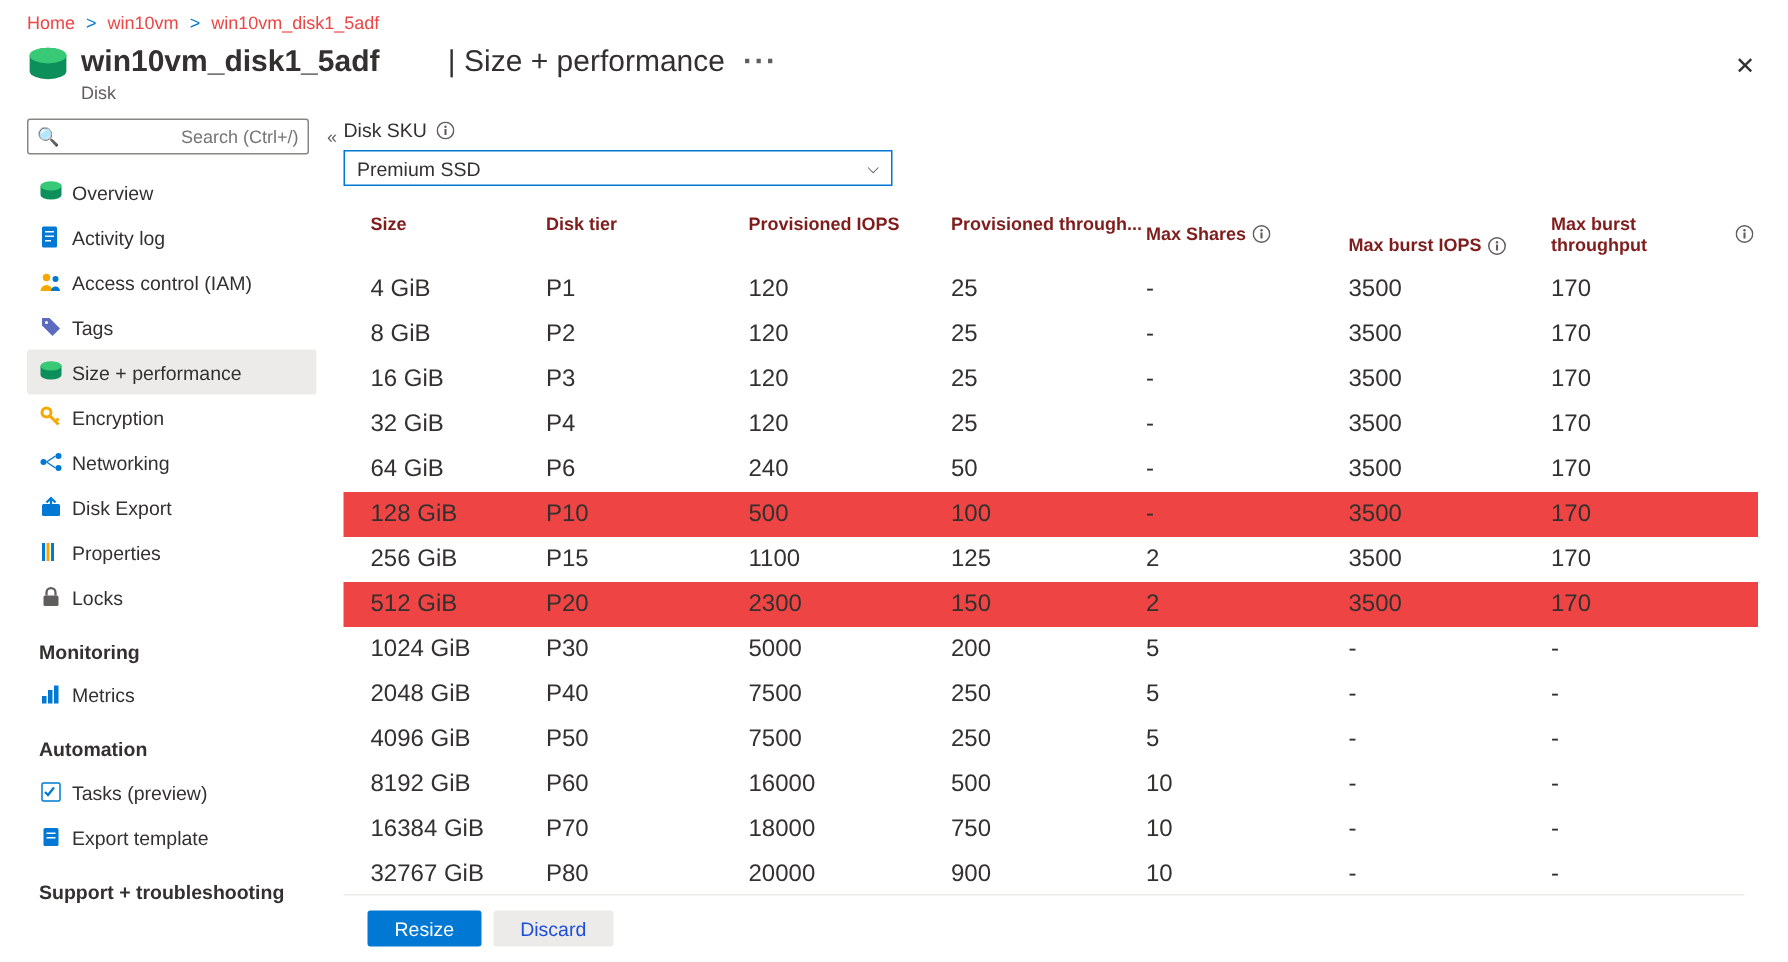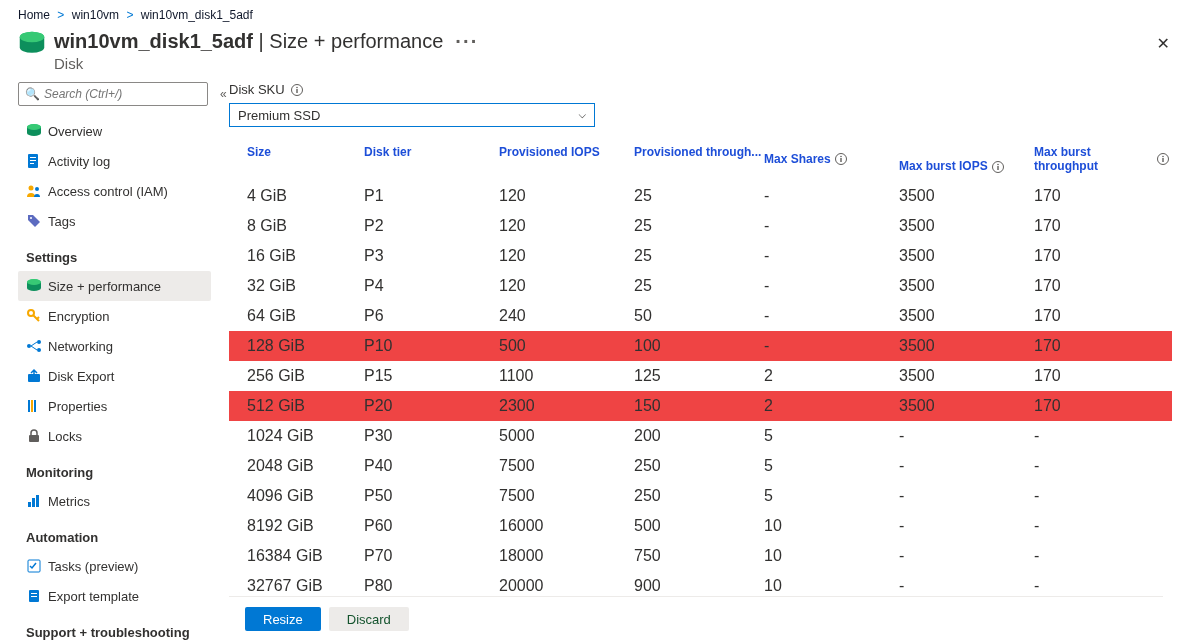--- a/index.html
+++ b/index.html
@@ -1,71 +1,71 @@
 <!DOCTYPE html>
 <html><head>
   <meta charset="utf-8">
   <style>
     * { box-sizing: border-box; margin: 0; padding: 0; }
     body { font-family: "Segoe UI", -apple-system, sans-serif; font-size: 13px; color: #323130; background: #fff; width: 1192px; height: 641px; overflow: hidden; position: relative; }
     
     .breadcrumb { padding: 8px 18px 4px; font-size: 12px; }
-    .breadcrumb a { color: #0f172a; text-decoration: none; }
+    .breadcrumb a { color: #ef4444; text-decoration: none; }
     .breadcrumb .sep { color: #0078d4; margin: 0 4px; }
     
     .header { display: flex; align-items: flex-start; padding: 4px 18px 10px; }
     .header-icon { width: 28px; height: 28px; margin-right: 8px; flex-shrink: 0; }
     .header-title-wrap { flex: 1; }
     .header-title { font-size: 20px; font-weight: 600; color: #323130; display: flex; align-items: center; }
-    .header-title .light { font-weight: 400; }
-    .header-sub { font-size: 15px; color: #605e5c; margin-top: 2px; }
+    .header-title .light { font-weight: 400; margin-left: 40px; }
+    .header-sub { font-size: 12px; color: #605e5c; margin-top: 2px; }
     .header-ellipsis { margin-left: 12px; color: #605e5c; font-weight: 600; letter-spacing: 1px; cursor: pointer; }
     .close-btn { cursor: pointer; font-size: 16px; color: #323130; padding: 4px; }
     
     .body { display: flex; }
     
     .sidebar { width: 215px; padding: 0 4px 0 18px; }
     .search-row { display: flex; align-items: center; gap: 12px; margin-bottom: 10px; }
     .search-box { flex: 1; display: flex; align-items: center; border: 1px solid #8a8886; border-radius: 2px; height: 24px; padding: 0 6px; background: #fff; }
-    .search-box input { border: none; outline: none; flex: 1; font-size: 12px; font-style: italic; color: #605e5c; background: transparent; }
+    .search-box input { border: none; outline: none; flex: 1; font-size: 12px; color: #605e5c; background: transparent; text-align: right; }
     .collapse-btn { font-size: 12px; color: #605e5c; cursor: pointer; }
     
     .nav-item { display: flex; align-items: center; gap: 6px; padding: 7px 8px; cursor: pointer; border-radius: 2px; font-size: 13px; }
     .nav-item.selected { background: #edebe9; }
     .nav-icon { width: 16px; height: 16px; display: inline-flex; align-items: center; justify-content: center; flex-shrink: 0; }
     .nav-section { font-weight: 600; padding: 14px 8px 6px; font-size: 13px; }
     
     .content { flex: 1; padding: 0 20px 0 14px; }
     
     .field-label { font-size: 13px; margin-bottom: 6px; display: flex; align-items: center; gap: 6px; }
     .info-icon { width: 12px; height: 12px; display: inline-flex; align-items: center; justify-content: center; }
     
     .dropdown { width: 366px; height: 24px; border: 1px solid #0078d4; display: flex; align-items: center; padding: 0 8px; justify-content: space-between; font-size: 13px; cursor: pointer; }
     .dropdown .chev { font-size: 10px; }
     
     .table { margin-top: 12px; }
-    .table-header { display: flex; font-weight: 600; font-size: 12px; padding: 6px 0 8px; color: #1d4ed8; }
+    .table-header { display: flex; font-weight: 600; font-size: 12px; padding: 6px 0 8px; color: #7f1d1d; }
     .table-row { display: flex; font-size: 16px; padding: 6px 0; cursor: pointer; }
     .table-row.highlighted { background: #ef4444; }
     .col-size { width: 135px; padding-left: 18px; }
     .col-tier { width: 135px; }
     .col-iops { width: 135px; }
     .col-throughput { width: 130px; }
     .col-shares { width: 135px; display: flex; align-items: center; gap: 4px; }
     .col-burst-iops { width: 135px; display: flex; align-items: flex-end; gap: 4px; }
     .col-burst-throughput { width: 135px; display: flex; align-items: center; gap: 4px; }
     
     .custom-size-section { margin-top: 14px; }
     .custom-size-input { width: 326px; height: 24px; border: 1px solid #605e5c; padding: 0 8px; font-size: 13px; outline: none; margin-top: 6px; }
     .required { color: #a80000; }
     
     .footer { position: absolute; bottom: 0; left: 229px; width: 934px; border-top: 1px solid #edebe9; padding: 10px 16px; display: flex; gap: 8px; background: #fff; }
     .btn { height: 24px; padding: 0 18px; font-size: 13px; border: none; cursor: pointer; border-radius: 2px; }
     .btn-primary { background: #0078d4; color: #fff; }
-    .btn-secondary { background: #edebe9; color: #14532d; }
+    .btn-secondary { background: #edebe9; color: #1d4ed8; }
   </style>
 </head>
 <body>
 
 <svg width="0" height="0" style="position:absolute">
   <defs>
     <g id="disk-svg">
       <ellipse cx="8" cy="4" rx="7" ry="3" fill="#32d07f"></ellipse>
       <path d="M1 4 v6 a7 3 0 0 0 14 0 V4" fill="#0d8f5c"></path>
       <ellipse cx="8" cy="4" rx="7" ry="3" fill="#37c975"></ellipse>
@@ -146,21 +146,20 @@
         <div class="nav-item">
           <span class="nav-icon">
             <svg width="16" height="16" viewBox="0 0 16 16">
               <path d="M2 2 h5 l7 7 -5 5 -7-7 z" fill="#5c6bc0"></path>
               <circle cx="5" cy="5" r="1" fill="#fff"></circle>
             </svg>
           </span>
           <span>Tags</span>
         </div>
       </div>
-    <div class="nav-section">Settings</div>
     <div id="nav-settings">
         <div class="nav-item selected">
           <span class="nav-icon">
             <svg width="16" height="16" viewBox="0 0 16 16">
               <use href="#disk-svg"></use>
             </svg>
           </span>
           <span>Size + performance</span>
         </div>
         <div class="nav-item">

